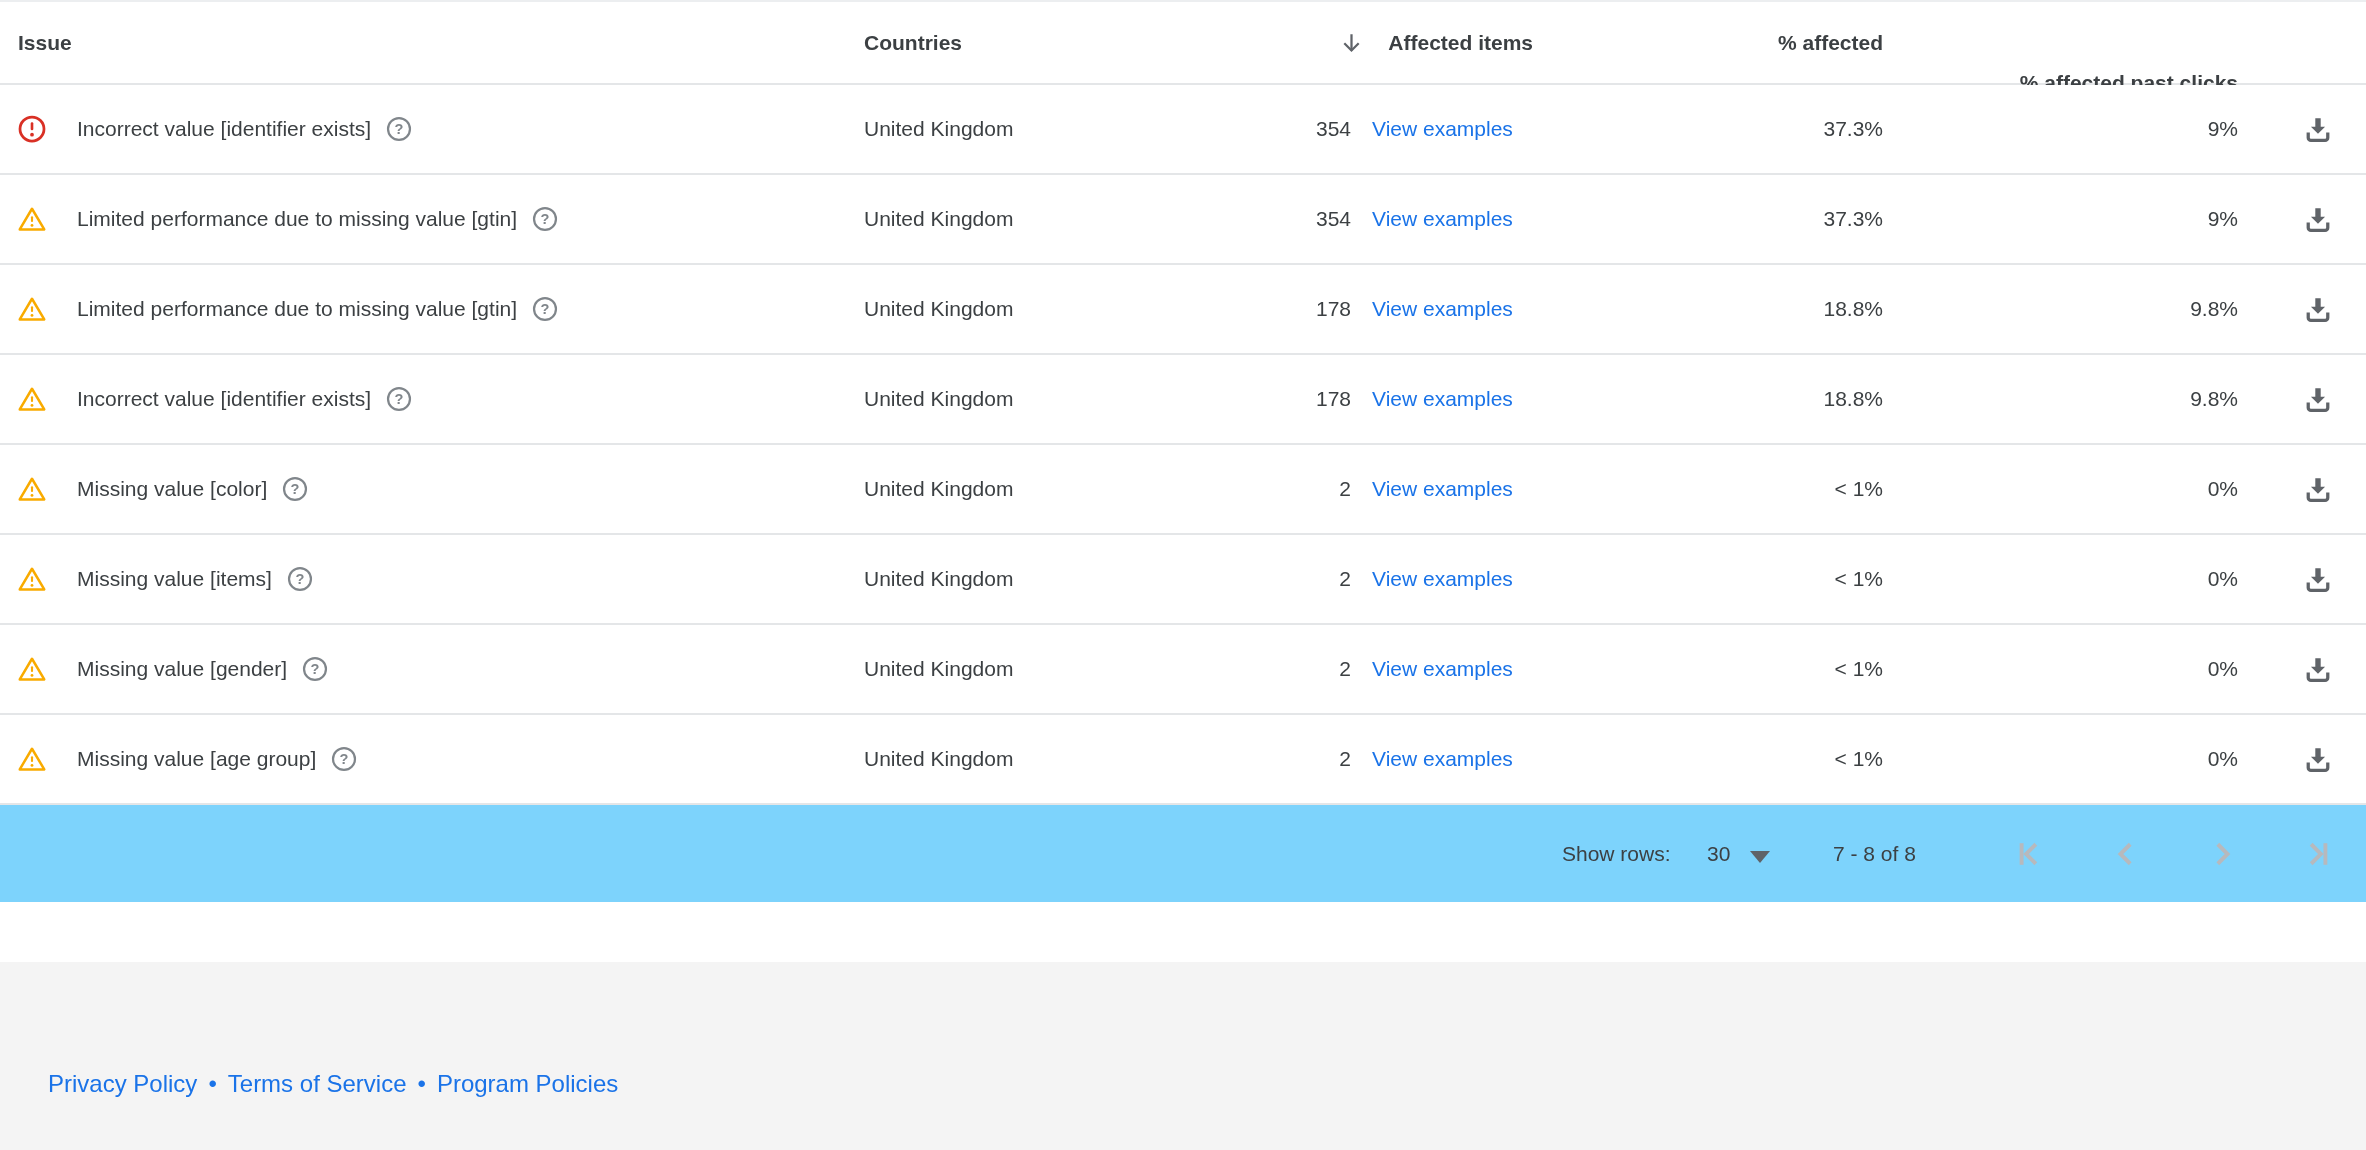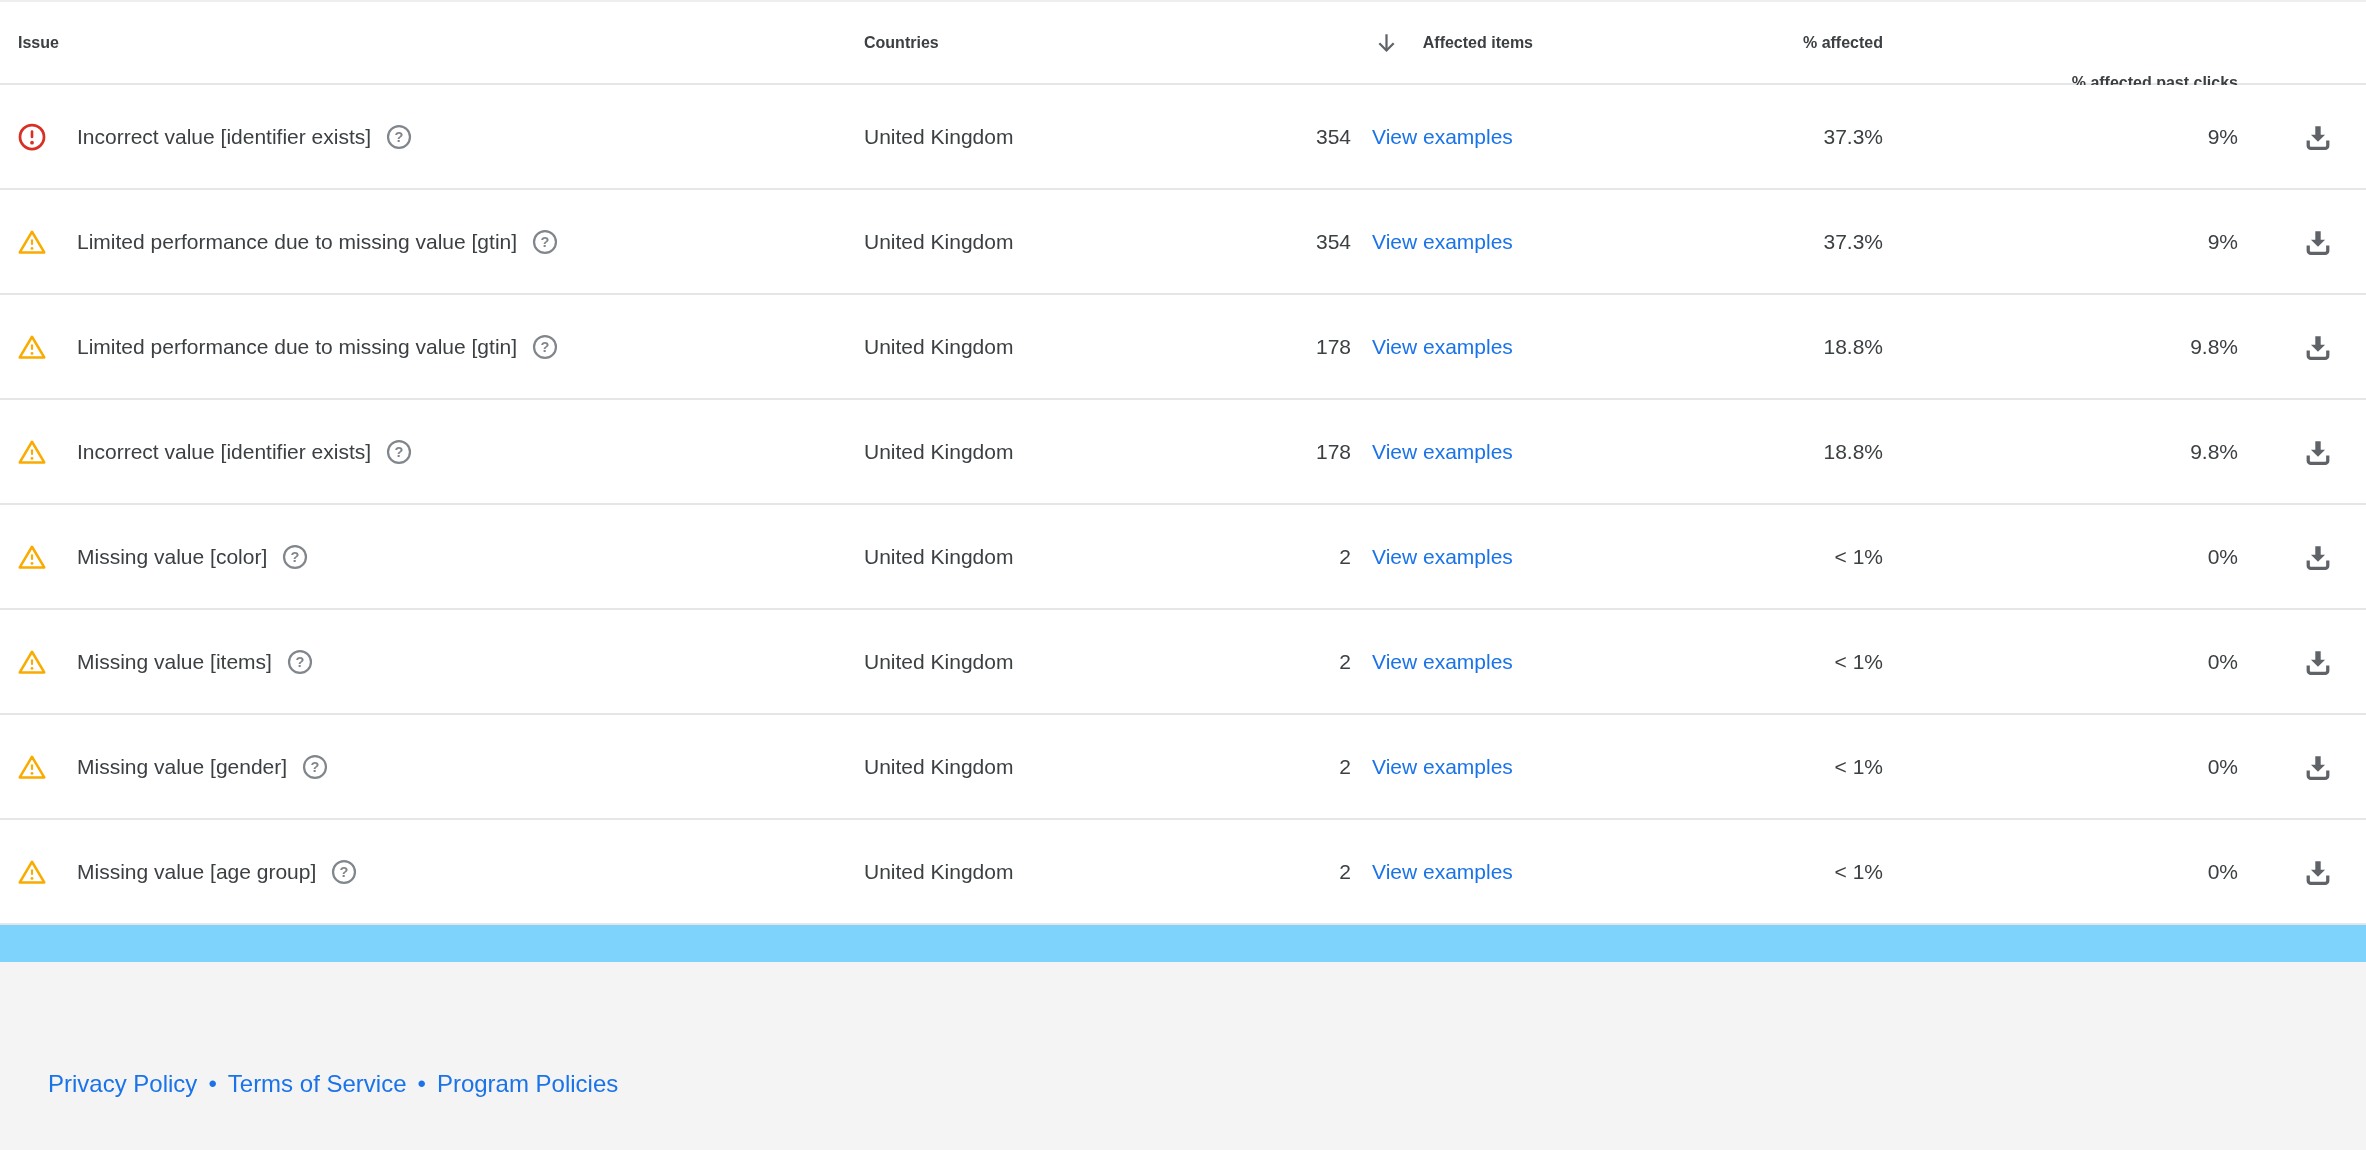--- a/index.html
+++ b/index.html
@@ -13,29 +13,29 @@
     --border:#e4e6e8;
     --footer-bg:#f4f4f4;
   }
   *{margin:0;padding:0;box-sizing:border-box;}
   html,body{width:2366px;height:1150px;background:#fff;
     font-family:"Liberation Sans","DejaVu Sans",sans-serif;color:var(--txt);}
   .page{position:relative;width:2366px;height:1150px;overflow:hidden;background:#fff;}
 
   
   .thead{position:relative;height:85px;border-top:2px solid #eceef0;border-bottom:2px solid var(--border);}
-  .hcell{position:absolute;top:50%;transform:translateY(-50%);font-size:16px;font-weight:700;color:var(--txt);white-space:nowrap;}
+  .hcell{position:absolute;top:50%;transform:translateY(-50%);font-size:21px;font-weight:700;color:var(--txt);white-space:nowrap;}
   .h-issue{left:18px;}
   .h-country{left:864px;}
   .h-affected{left:1200px;width:333px;display:flex;align-items:center;justify-content:flex-end;gap:23px;cursor:pointer;}
   .h-pct{left:1683px;width:200px;text-align:right;}
   .h-pct2{left:1958px;width:280px;text-align:right;margin-top:40px;}
 
   
-  .row{position:relative;height:105px;border-bottom:2px solid var(--border);background:#fff;}
+  .row{position:relative;height:90px;border-bottom:2px solid var(--border);background:#fff;}
   .cell{position:absolute;top:50%;transform:translateY(-50%);font-size:21px;color:var(--txt);white-space:nowrap;}
   .c-sev{left:16px;width:32px;height:32px;display:flex;align-items:center;justify-content:center;}
   .c-issue{left:77px;display:flex;align-items:center;gap:14px;}
   .c-country{left:864px;}
   .c-num{left:1100px;width:251px;text-align:right;}
   .c-link{left:1372px;color:var(--link-blue);cursor:pointer;text-decoration:none;}
   .c-pct{left:1633px;width:250px;text-align:right;}
   .c-pct2{left:1988px;width:250px;text-align:right;}
   .c-dl{left:2298px;width:40px;height:40px;display:flex;align-items:center;justify-content:center;cursor:pointer;}
 

